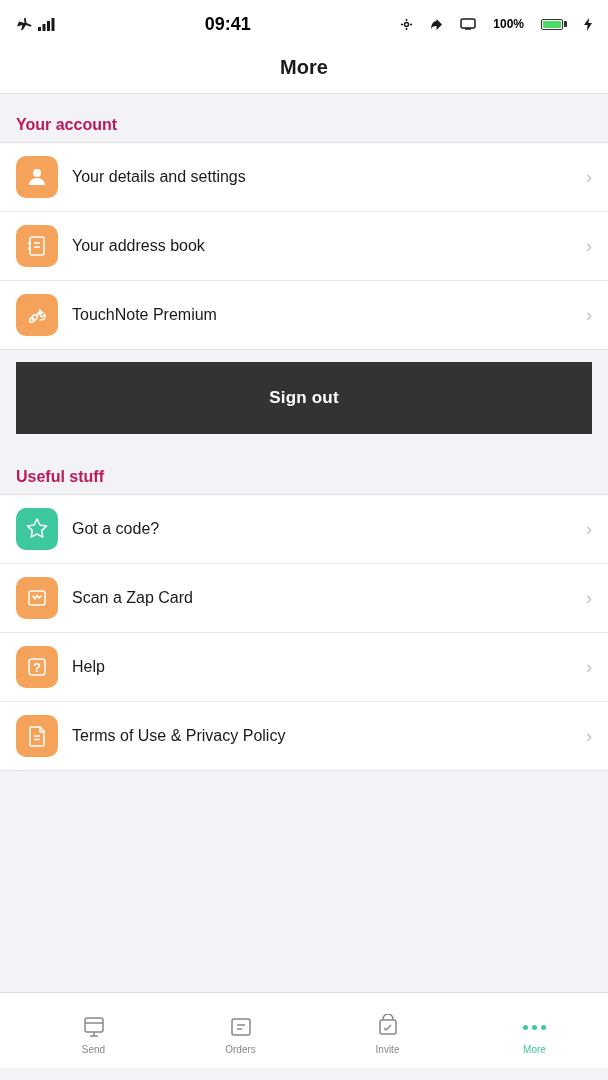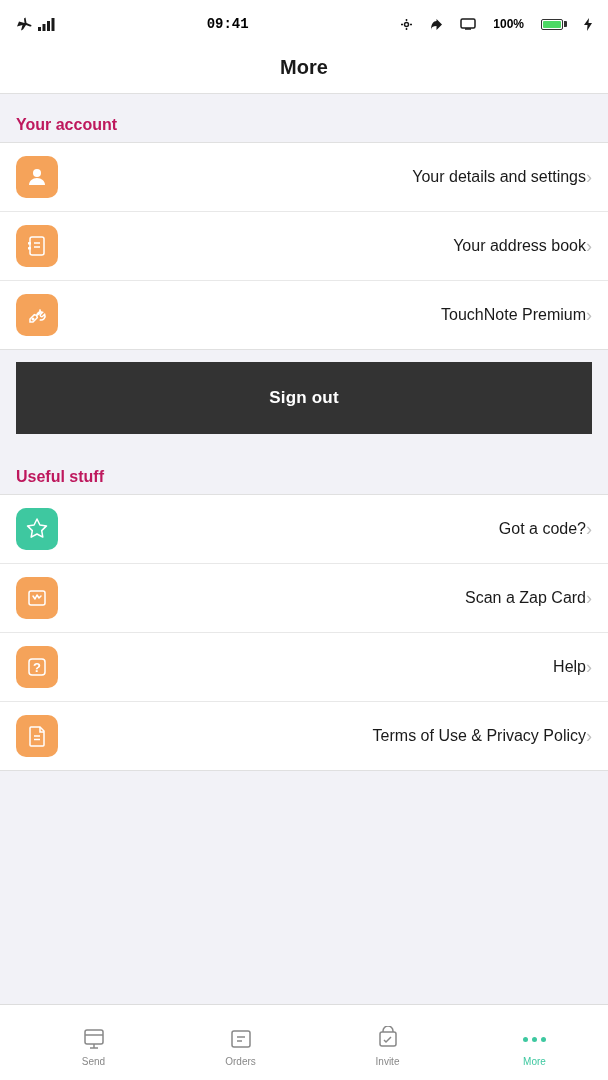--- a/index.html
+++ b/index.html
@@ -24,23 +24,22 @@
       height: 44px;
     }
     .status-left {
       display: flex;
       align-items: center;
       gap: 6px;
       font-size: 13px;
       font-weight: 600;
     }
     .status-center {
-      font-size: 14px;
+      font-size: 18px;
       font-weight: 600;
-      font-family: Liberation Mono, monospace;
     }
     .status-right {
       display: flex;
       align-items: center;
       gap: 17px;
       font-size: 12px;
       font-weight: 500;
     }
     .battery-icon {
       display: inline-flex;
@@ -103,21 +102,20 @@
       border-bottom: 1px solid #e0e0e0;
     }
 
     .list-item {
       display: flex;
       align-items: center;
       padding: 13px 16px;
       background: #fff;
       border-bottom: 1px solid #e8e8e8;
       cursor: pointer;
-      text-align: right;
     }
     .list-item:last-child {
       border-bottom: none;
     }
 
     .item-icon-wrap {
       width: 42px;
       height: 42px;
       border-radius: 10px;
       display: flex;
@@ -165,21 +163,21 @@
       letter-spacing: 0.2px;
     }
 
     
     .tab-bar {
       background: #fff;
       border-top: 1px solid #ddd;
       display: flex;
       height: 76px;
       position: sticky;
-      bottom: 0;
+      bottom: 12px;
       padding-left: 20px;
     }
 
     .tab-item {
       flex: 1;
       display: flex;
       flex-direction: column;
       align-items: center;
       justify-content: center;
       gap: 4px;

